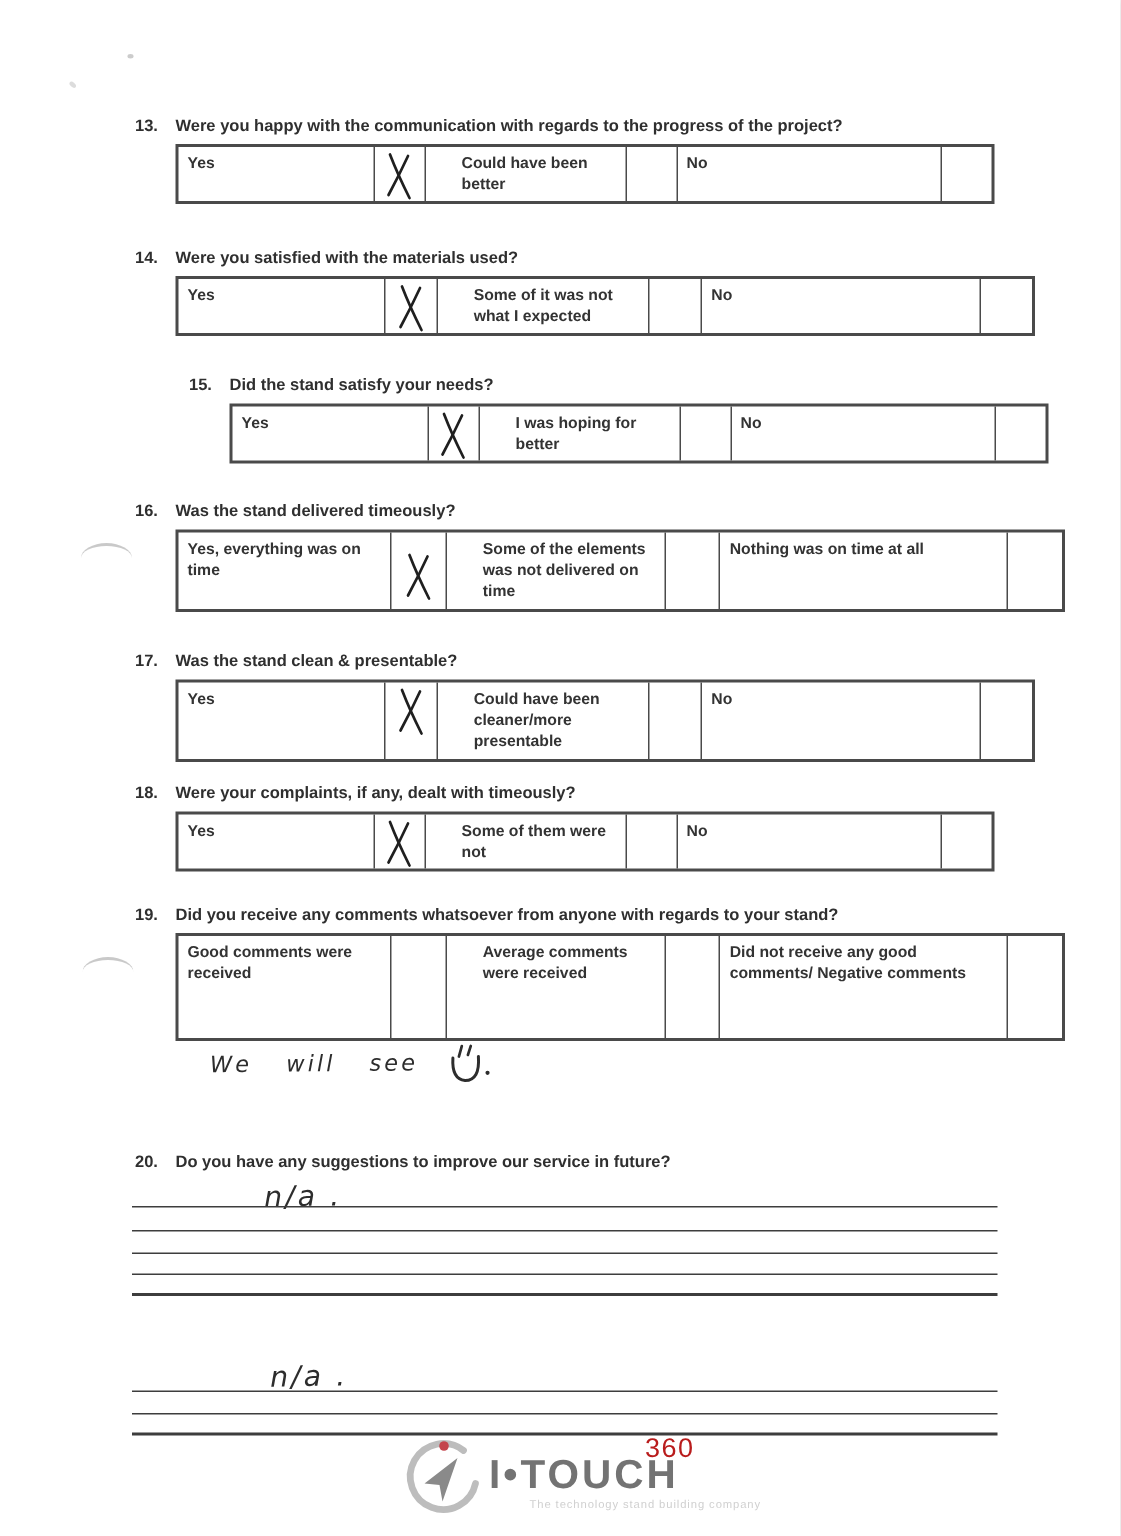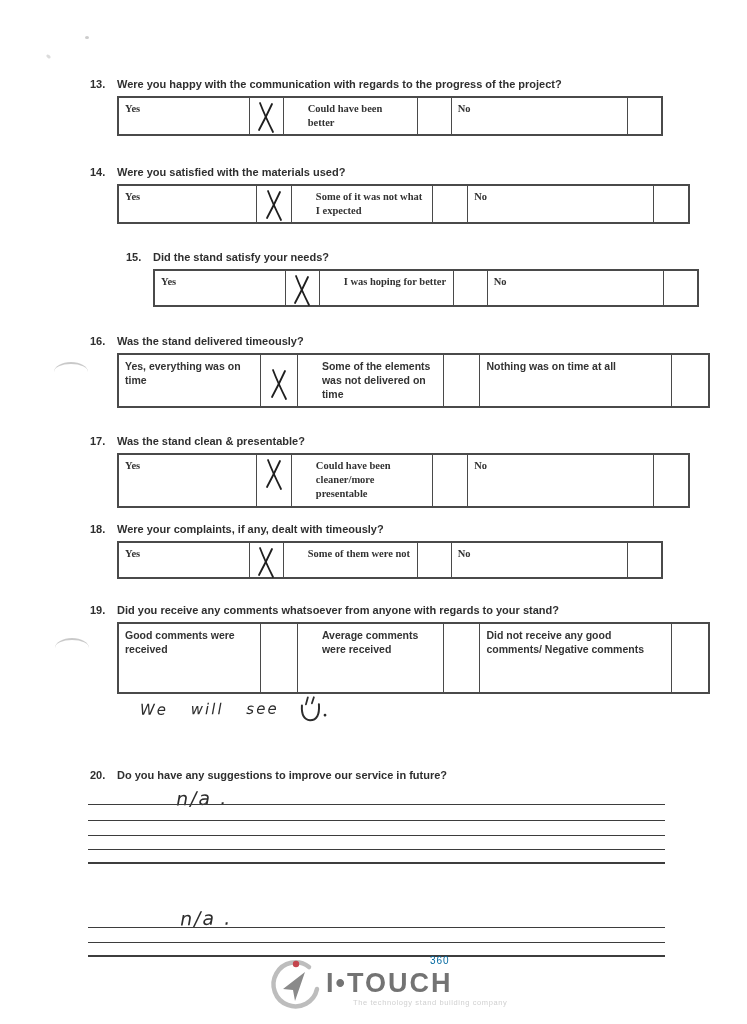--- a/index.html
+++ b/index.html
@@ -19,39 +19,39 @@
   }
   .cell:first-child { border-left:none; }
   .c1 { width:24.0%; }
   .c2 { width:24.8%;padding-left:24px; }
   .c3 { width:32.6%; }
   .box { width:6.2%; position:relative; padding:0; }
   .xmark { position:absolute; left:50%; top:2px; transform:translateX(-50%); overflow:visible; }
   .w546 { width:546px; }
   .w573 { width:573px; }
   .w593 { width:593px; }
-  .h38 .cell { min-height:34px;font-family:Liberation Serif, serif; }
+  .h38 .cell { min-height:34px; }
   .h54 .cell { min-height:50px; }
   .h72 .cell { min-height:68px; }
   .hand {
     font-family:"DejaVu Sans", sans-serif; font-style:italic;
     color:#2d2d2d; letter-spacing:2px;
   }
   .note { position:absolute; left:140px; top:700px; font-size:15px; word-spacing:16px; transform:rotate(-0.5deg); display:flex; align-items:flex-start; gap:14px; }
   .lines { position:absolute; left:88px; }
   .ln { border:none; border-top:1.3px solid #3d3d3d; height:0; }
   .ln.thick { border-top-width:2px; }
   .ans { position:absolute; font-size:19px; transform:rotate(-1deg); }
   .logo { position:absolute; left:268px; top:956px; width:240px; height:62px; }
   .logo-icon { position:absolute; left:0; top:2px; }
   .brand {
     position:absolute; left:58px; top:12px; font-size:27px; font-weight:bold;
     color:#737373; letter-spacing:2px; font-family:"Liberation Sans", sans-serif;
   }
-  .brand-sup { position:absolute; left:162px; top:-1px; font-size:10px; color:#0369a1; letter-spacing:1px; }
+  .brand-sup { position:absolute; left:162px; top:-1px; font-size:18px; color:#b91c1c; letter-spacing:1px; }
   .tagline { position:absolute; left:60px; top:42px; font-size:7.5px; color:#d0d0d0; letter-spacing:.6px;margin-left:25px; }
   .arc {
     position:absolute; width:34px; height:20px; opacity:.45;
     border:none; border-top:2.5px solid #8a8a8a; border-radius:50%;
   }
   .speck { position:absolute; background:#9a9a9a; border-radius:50%; opacity:.5; }
 </style>
 </head>
 <body>
 

